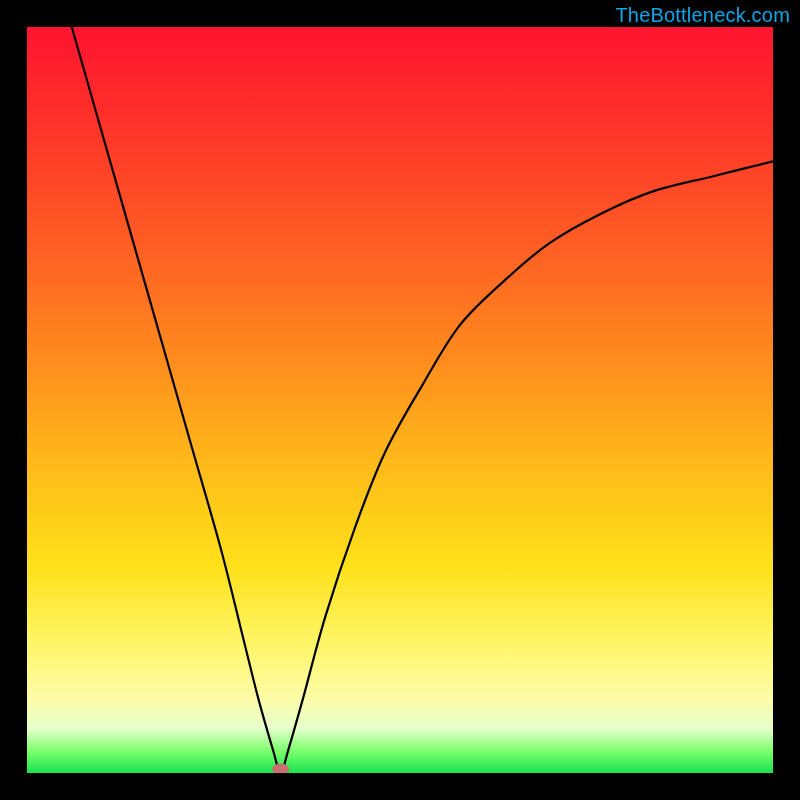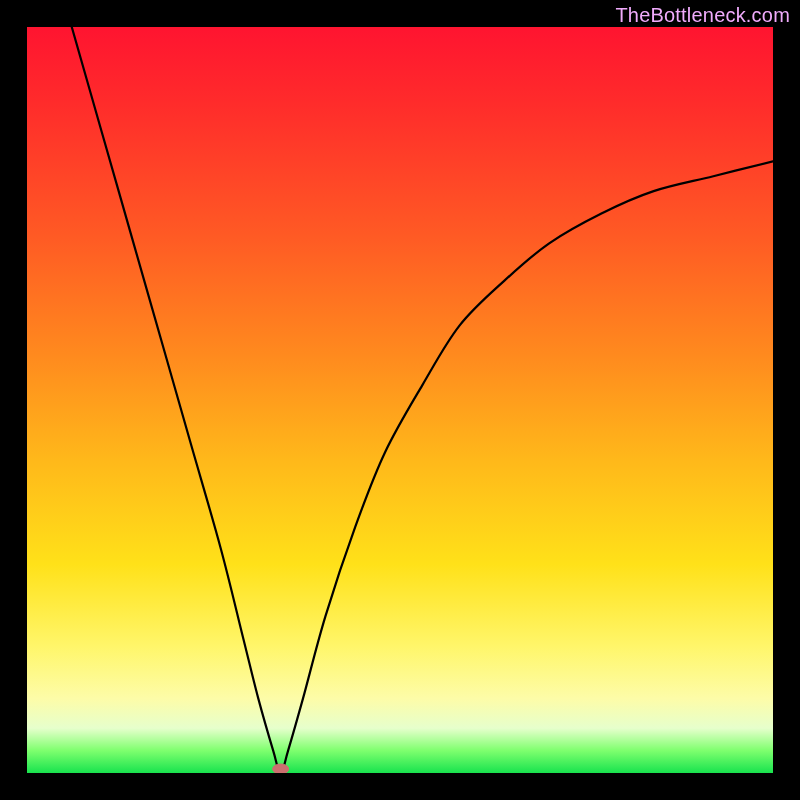--- a/index.html
+++ b/index.html
@@ -58,21 +58,21 @@
     stroke-linejoin: round;
   }
   .minimum-dot {
     fill: #cc6f6f;
     stroke: #cc6f6f;
   }
   .attribution {
     position: absolute;
     top: 4px;
     right: 10px;
-    color: #f0abfc;
+    color: #0ea5e9;
     font-size: 20px;
     font-weight: 500;
     letter-spacing: 0.2px;
     user-select: text;
   }
 </style>
 </head>
 <body>
 
 <div class="frame">

